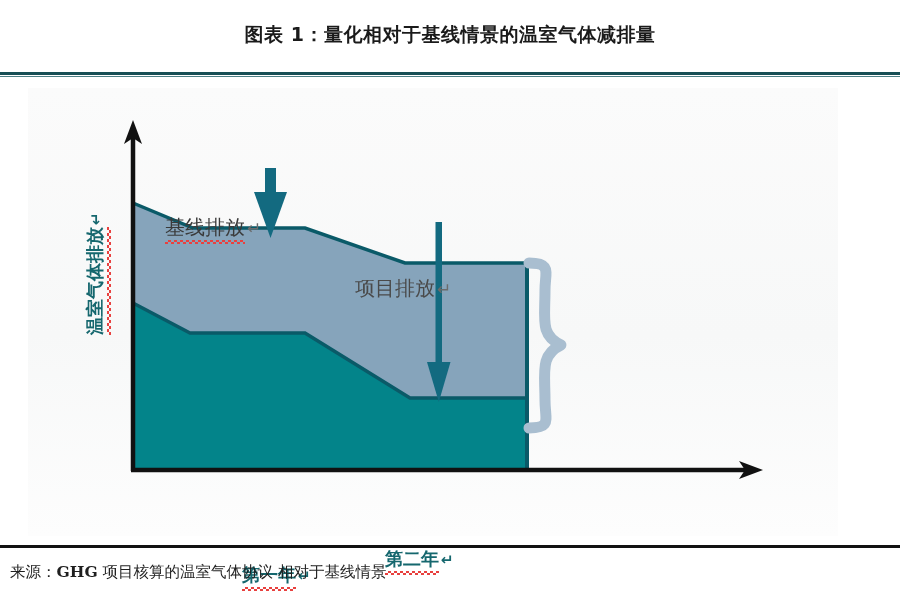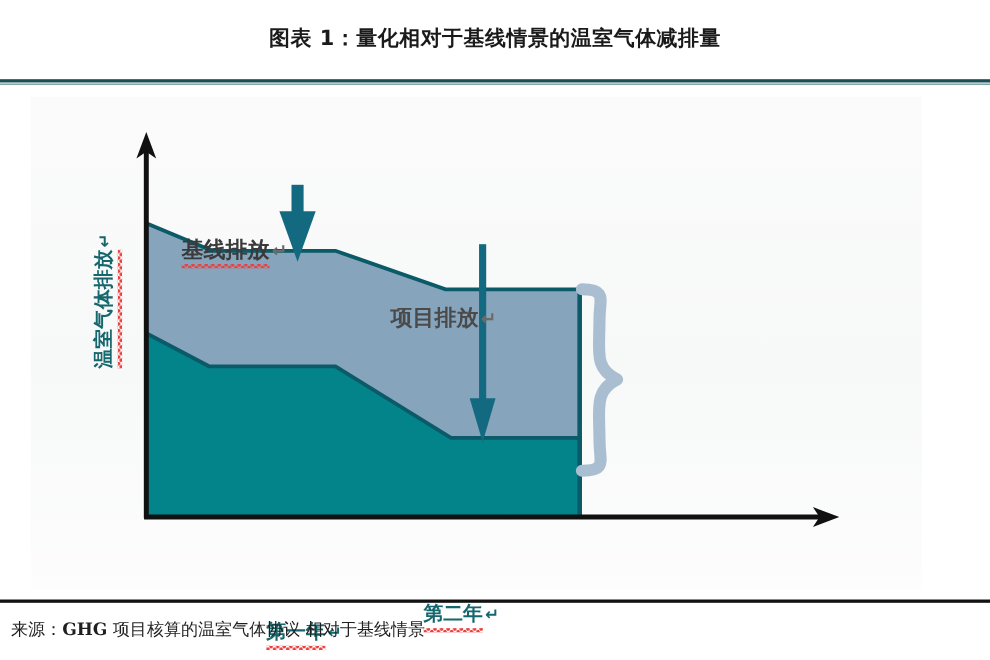--- a/index.html
+++ b/index.html
@@ -87,21 +87,20 @@
     left: 0;
     top: 0;
   }
 
   
   .anno {
     position: absolute;
     font-family: "DejaVu Sans", "Liberation Sans", sans-serif;
     white-space: nowrap;
     line-height: 1.25;
-    font-weight: bold;
   }
 
   .anno-baseline {
     left: 165px;
     top: 135px;
     font-size: 20px;
     color: #3a3a3a;
   }
   .anno-project {
     left: 355px;

